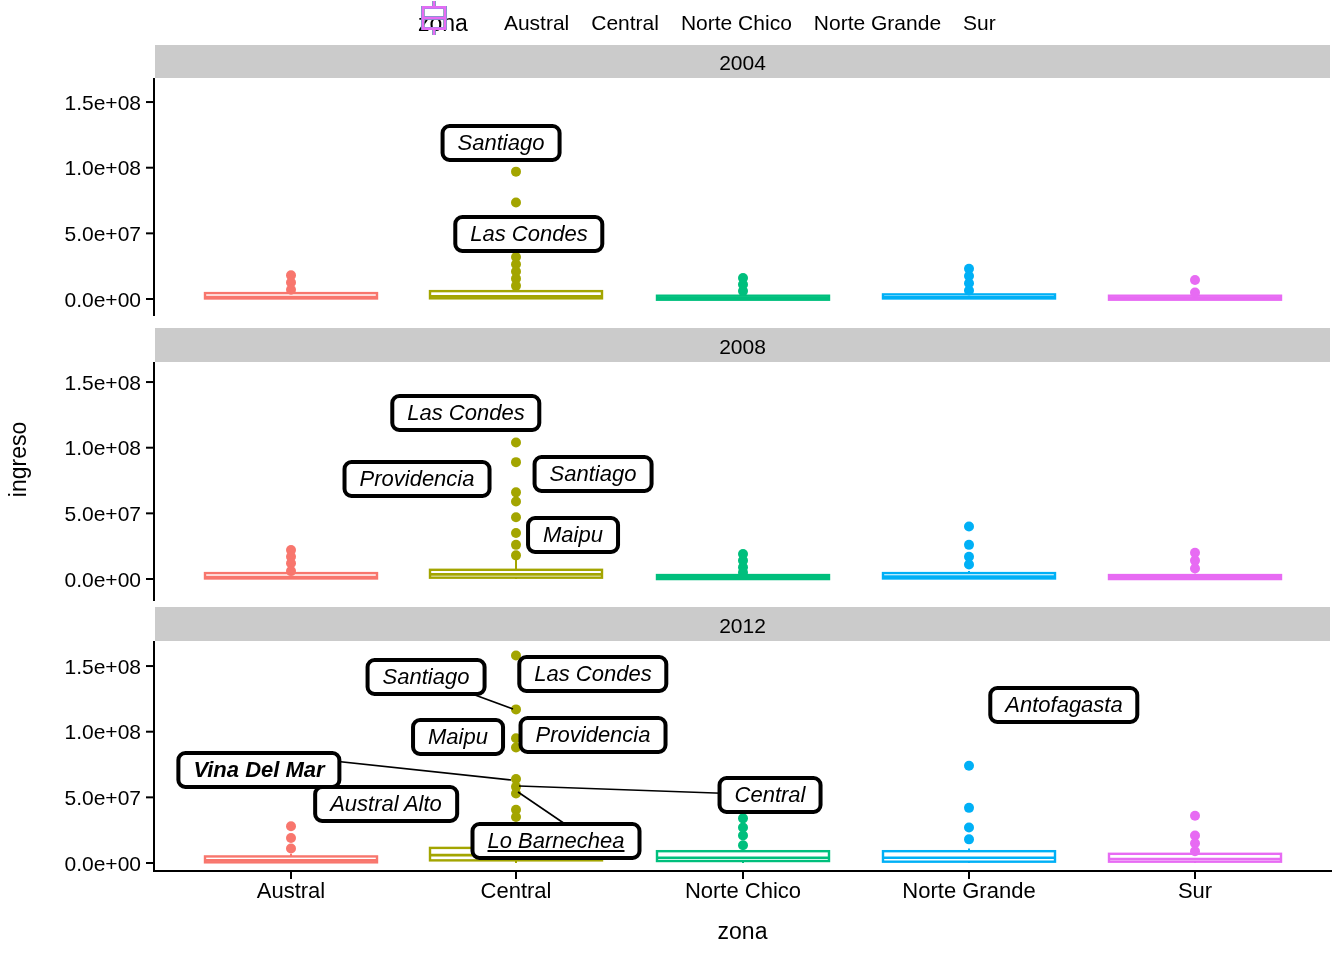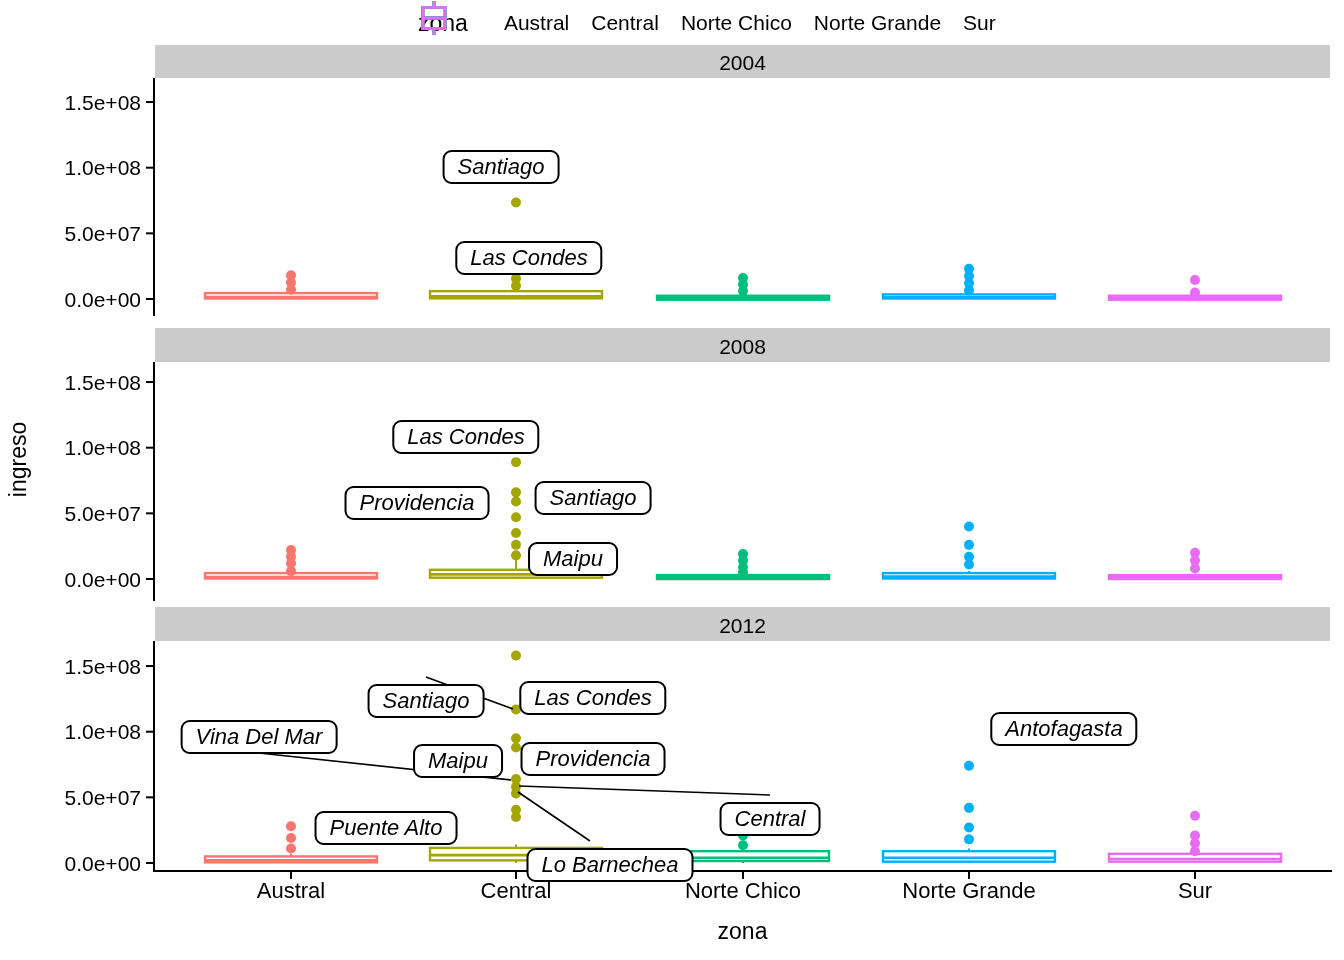--- a/index.html
+++ b/index.html
@@ -8,22 +8,22 @@
   svg{position:absolute;left:0;top:0;}
   .legend{position:absolute;left:418px;top:0;height:46px;display:flex;align-items:center;gap:0;}
   .legend-title{font-size:23px;margin-right:14px;}
   .legend-item{display:flex;align-items:center;margin-left:22px;}
   .legend-item .key{width:32px;height:36px;margin-right:11px;}
   .legend-item .lab{font-size:21px;}
   .axis-title-x{position:absolute;left:155px;width:1175px;text-align:center;top:918px;font-size:23px;}
   .axis-title-y{position:absolute;left:-212px;top:446px;width:460px;text-align:center;
                 transform:rotate(-90deg);transform-origin:center;font-size:23px;}
   .ann-label{position:absolute;transform:translate(-50%,-50%);background:#ffffff;
-             border:2px solid #000000;border-radius:9px;padding:2px 13px;
-             font-style:italic;font-size:22px;white-space:nowrap;z-index:5;margin-top:24px;}
+             border:4px solid #000000;border-radius:9px;padding:2px 13px;
+             font-style:italic;font-size:22px;white-space:nowrap;z-index:5;}
 </style>
 </head>
 <body>
 
 <div class="figure">
 
   <div class="legend">
     <span class="legend-title">zona</span>
     <span class="legend-item">
       <svg class="key" viewBox="0 0 30 34">
@@ -253,22 +253,22 @@
       <div class="ann-label" style="left: 501px; top: 143px;">Santiago</div>
       <div class="ann-label" style="left: 529px; top: 234px;">Las Condes</div>
       <div class="ann-label" style="left: 466px; top: 413px;">Las Condes</div>
       <div class="ann-label" style="left: 417px; top: 479px;">Providencia</div>
       <div class="ann-label" style="left: 593px; top: 474px;">Santiago</div>
       <div class="ann-label" style="left: 573px; top: 535px;">Maipu</div>
       <div class="ann-label" style="left: 426px; top: 677px;">Santiago</div>
       <div class="ann-label" style="left: 593px; top: 674px;">Las Condes</div>
       <div class="ann-label" style="left: 458px; top: 737px;">Maipu</div>
       <div class="ann-label" style="left: 593px; top: 735px;">Providencia</div>
-      <div class="ann-label" style="left: 259px; top: 713px;">Vina Del Mar</div>
-      <div class="ann-label" style="left: 386px; top: 804px;">Puente Alto</div>
+      <div class="ann-label" style="left: 259px; top: 770px; font-weight: bold;">Vina Del Mar</div>
+      <div class="ann-label" style="left: 386px; top: 804px;">Austral Alto</div>
       <div class="ann-label" style="left: 770px; top: 795px;">Central</div>
-      <div class="ann-label" style="left: 610px; top: 841px;">Lo Barnechea</div>
+      <div class="ann-label" style="left: 556px; top: 841px; text-decoration: underline;">Lo Barnechea</div>
       <div class="ann-label" style="left: 1064px; top: 705px;">Antofagasta</div>
     </div>
 
   <div class="axis-title-y">ingreso</div>
   <div class="axis-title-x">zona</div>
 </div>
 
 </body></html>

